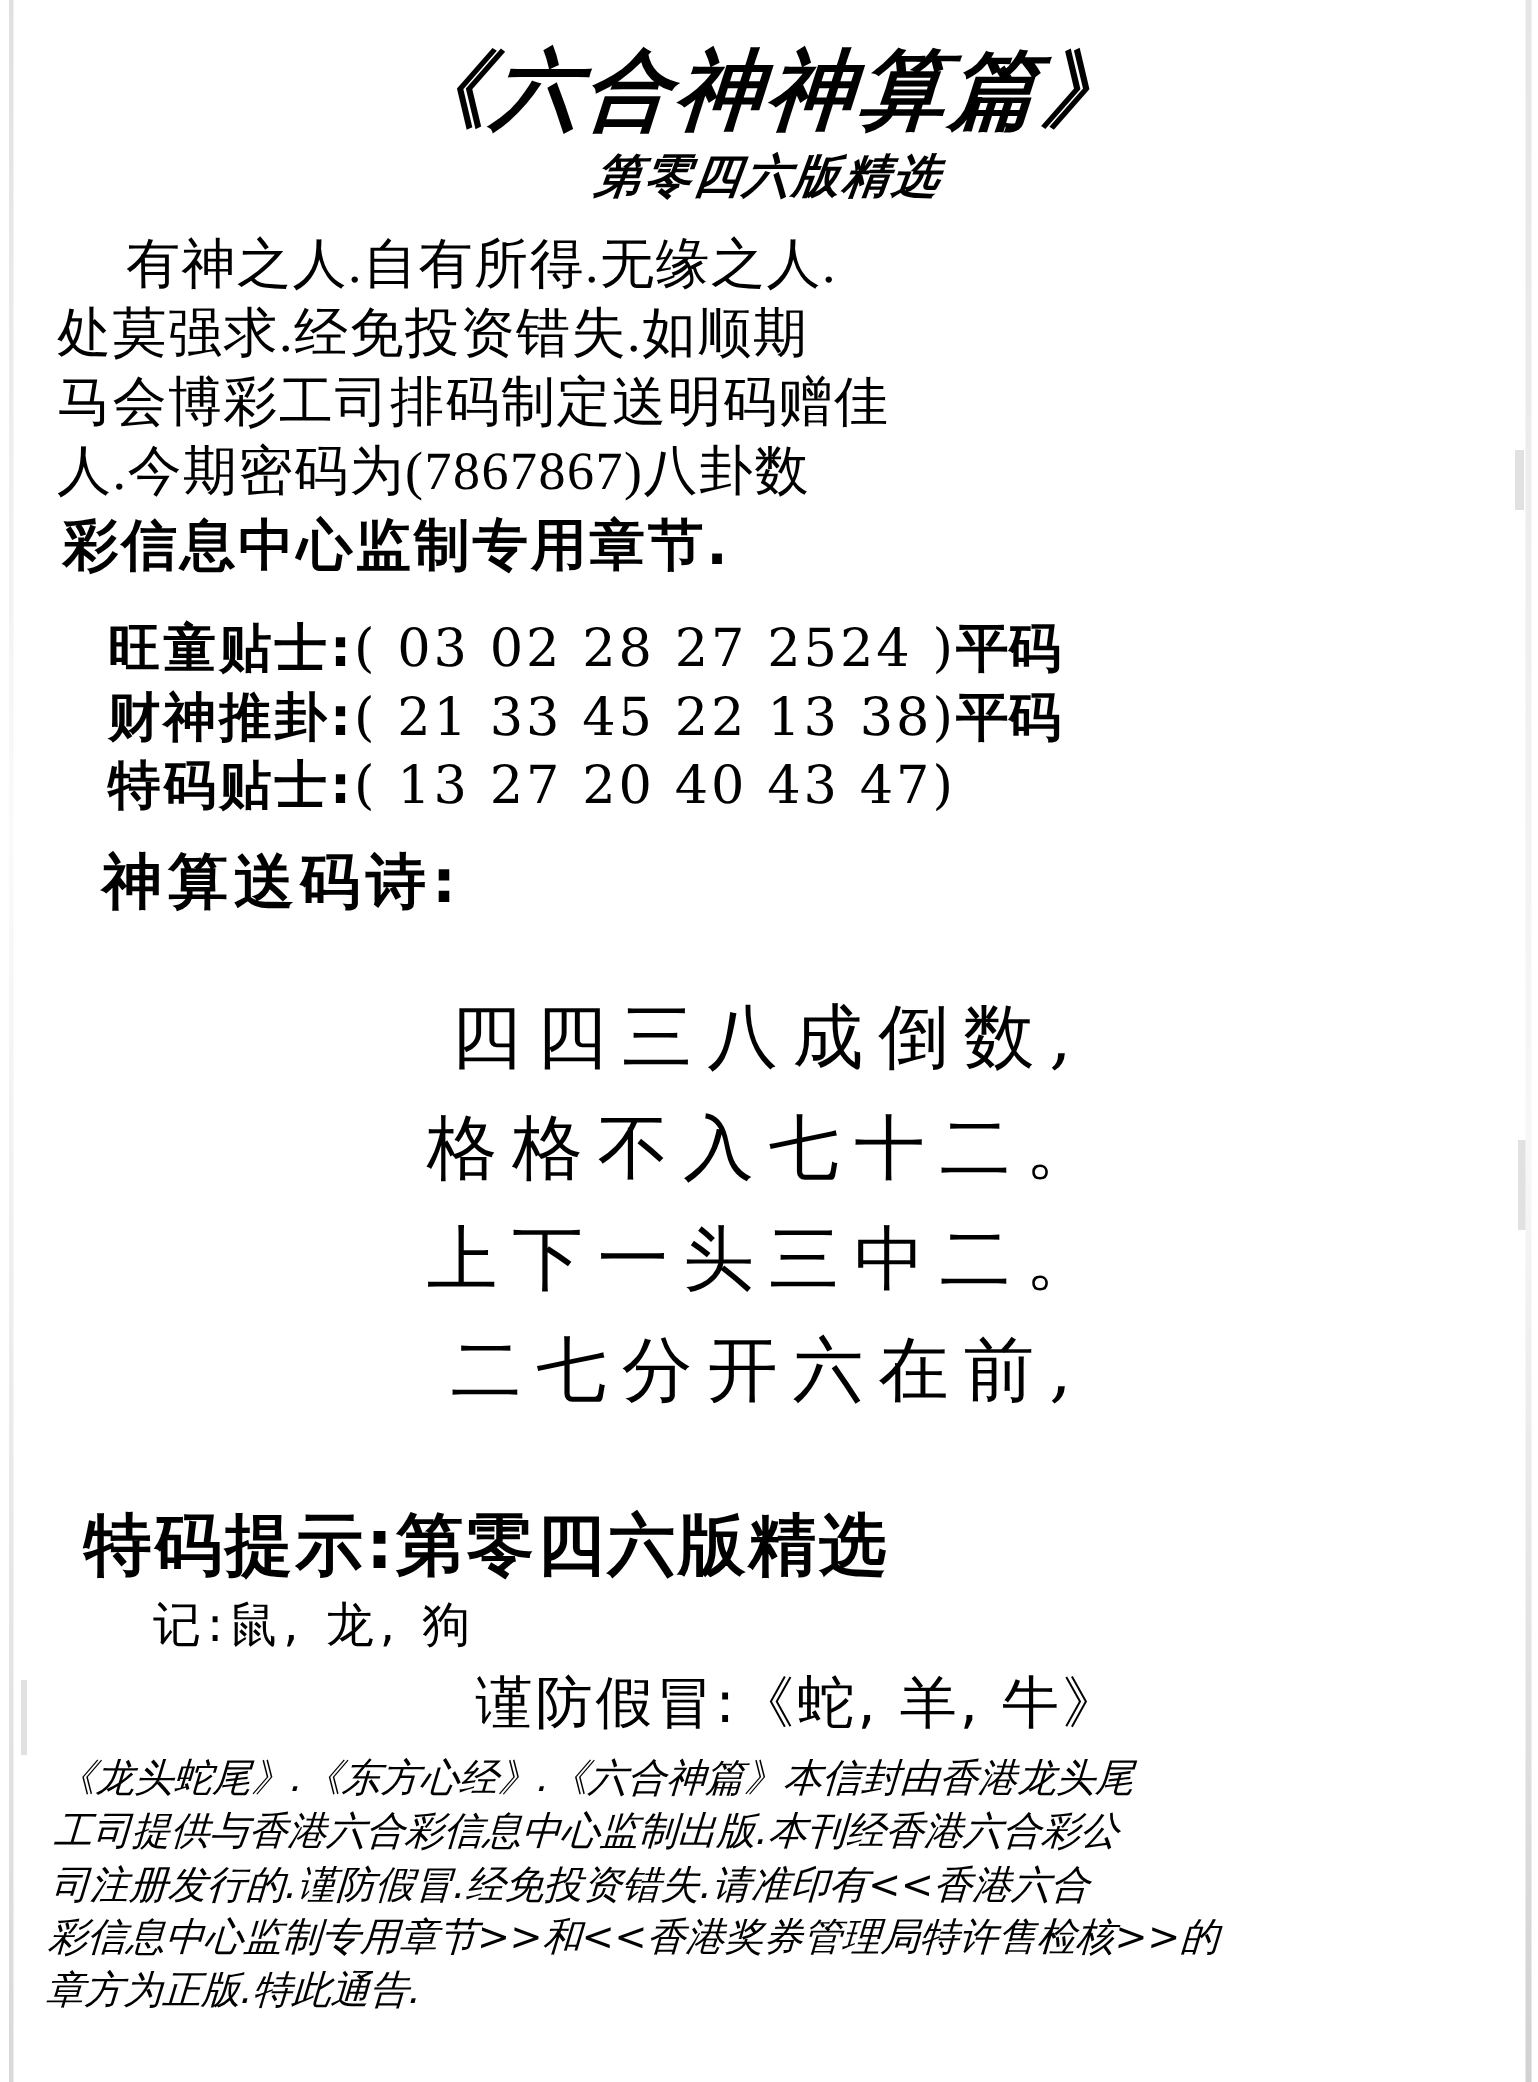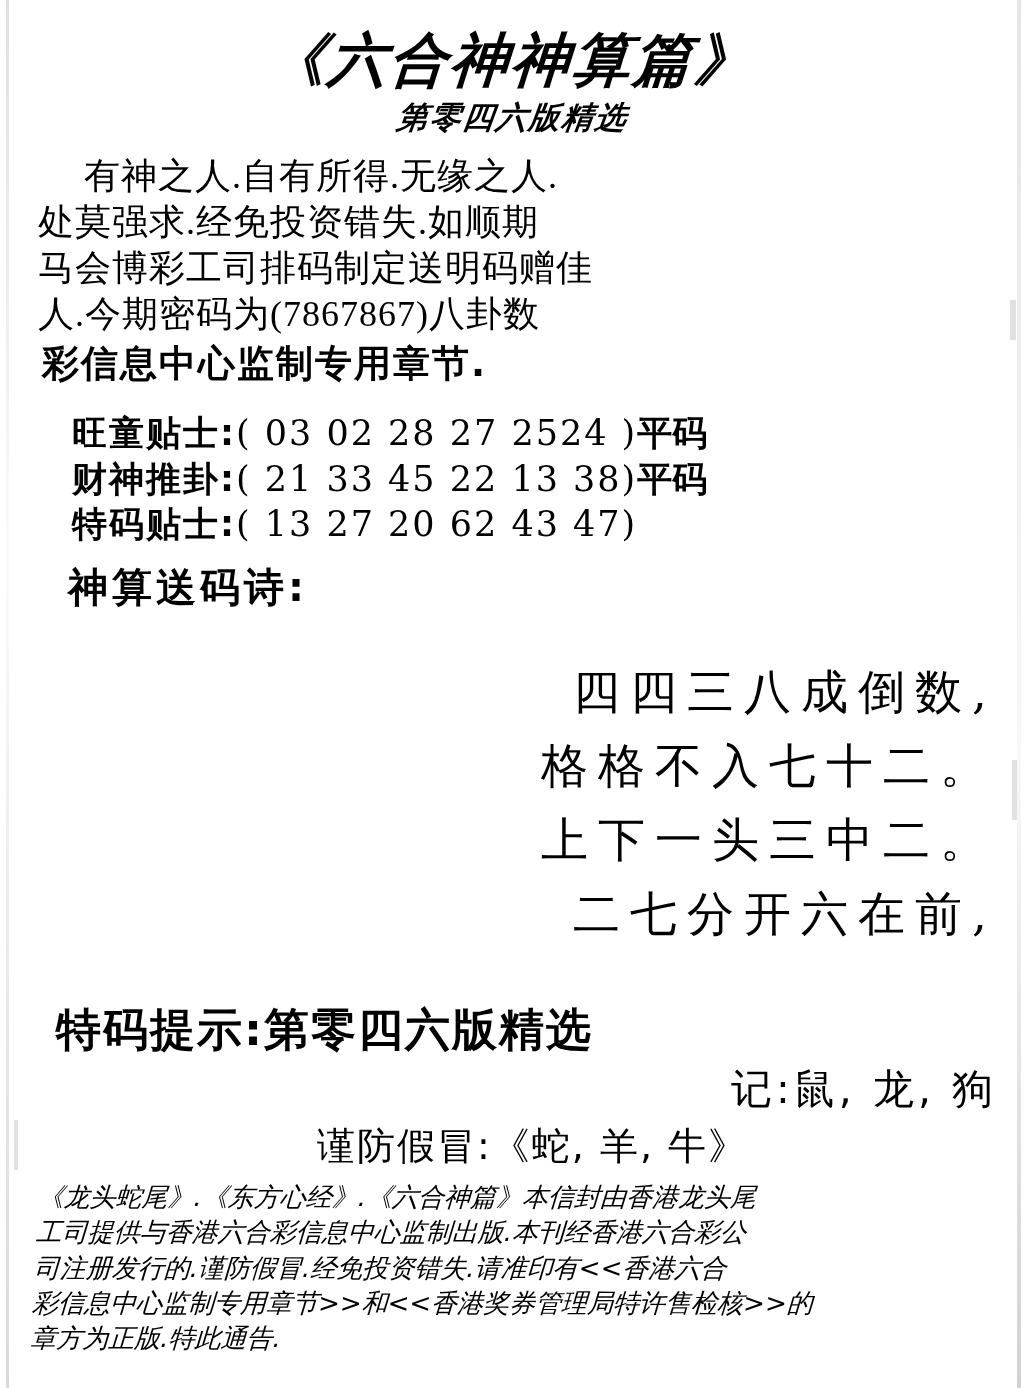--- a/index.html
+++ b/index.html
@@ -108,42 +108,41 @@
   }
   .poem-head {
     font-weight: bold;
     font-size: 40px;
     letter-spacing: 4px;
     padding-left: 40px;
     margin-top: 12px;
   }
   .poem {
     margin-top: 40px;
-    text-align: right;
+    text-align: center;
   }
   .poem-line {
     font-family: "DejaVu Serif", serif;
     font-size: 47px;
     letter-spacing: 10px;
     line-height: 1.58;
   }
   .tema {
     margin-top: 48px;
     font-weight: bold;
     font-size: 45px;
     letter-spacing: 2px;
     padding-left: 28px;
     white-space: nowrap;
   }
   .note {
-    font-size: 41px;
+    font-size: 32px;
     letter-spacing: 4px;
     padding-left: 74px;
     margin-top: 2px;
-    text-align: right;
   }
   .lucky {
     font-size: 38px;
     letter-spacing: 2px;
     padding-left: 40px;
     margin-top: 4px;
     text-align: center;
   }
   .footer {
     margin-top: 8px;
@@ -182,21 +181,21 @@
   <div class="bold-line">彩信息中心监制专用章节.</div>
 
   <div class="tips">
     <div class="tip-row">
       <span class="tip-label">旺童贴士:</span><span class="tip-nums">( 03 02 28 27 2524 )</span><span class="tip-suffix">平码</span>
     </div>
     <div class="tip-row">
       <span class="tip-label">财神推卦:</span><span class="tip-nums">( 21 33 45 22 13 38)</span><span class="tip-suffix">平码</span>
     </div>
     <div class="tip-row">
-      <span class="tip-label">特码贴士:</span><span class="tip-nums">( 13 27 20 62 43 47)</span><span class="tip-suffix"></span>
+      <span class="tip-label">特码贴士:</span><span class="tip-nums">( 13 27 20 40 43 47)</span><span class="tip-suffix"></span>
     </div>
   </div>
 
   <div class="poem-head">神算送码诗:</div>
 
   <div class="poem">
     <div class="poem-line">四四三八成倒数,</div>
     <div class="poem-line">格格不入七十二。</div>
     <div class="poem-line">上下一头三中二。</div>
     <div class="poem-line">二七分开六在前,</div>

